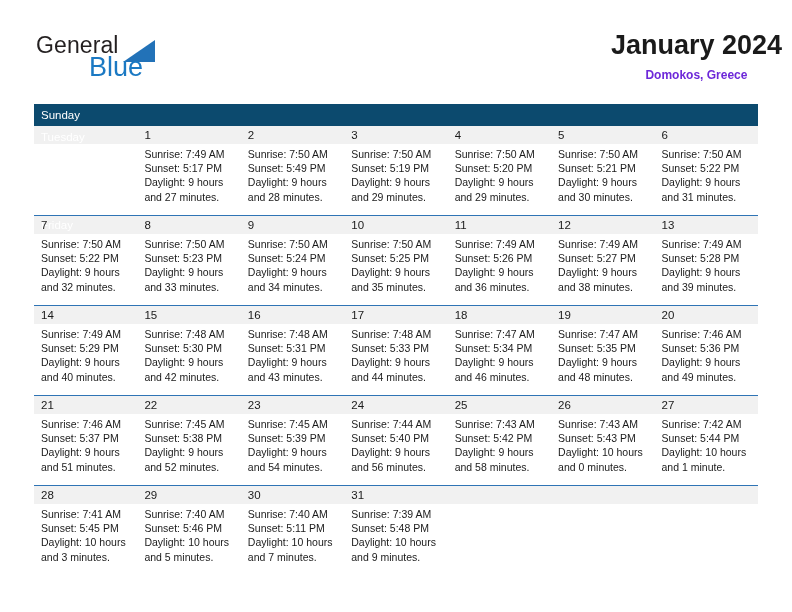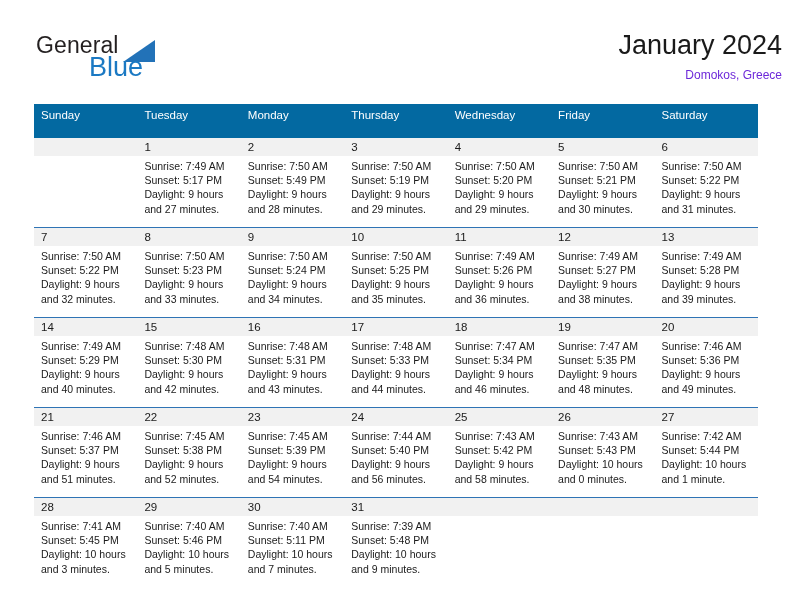--- a/index.html
+++ b/index.html
@@ -65,21 +65,22 @@
     width: 0;
     height: 0;
     border-left: 32px solid transparent;
     border-bottom: 22px solid #2272b8;
   }
 
   .title-block {
     position: absolute;
     right: 34px;
     top: 28px;
-    text-align: right;
+    text-align: center;
+    font-weight: bold;
   }
   .cal-title {
     font-size: 27px;
     color: #1a1a1a;
     line-height: 34px;
     white-space: nowrap;
   }
   .cal-subtitle {
     font-size: 12px;
     color: #6d28d9;
@@ -92,22 +93,23 @@
   .calendar {
     position: absolute;
     left: 34px;
     top: 104px;
     width: 724px;
   }
 
   .week-header {
     display: flex;
     width: 100%;
-    background: #0369a1;
-    height: 34px;
+    background: #0c4a6e;
+    height: 22px;
+    flex-direction: column;
   }
   .week-header .dow {
     flex: 1 1 0;
     font-size: 11.5px;
     color: #ffffff;
     line-height: 22px;
     padding-left: 7px;
     box-sizing: border-box;
     white-space: nowrap;
   }

